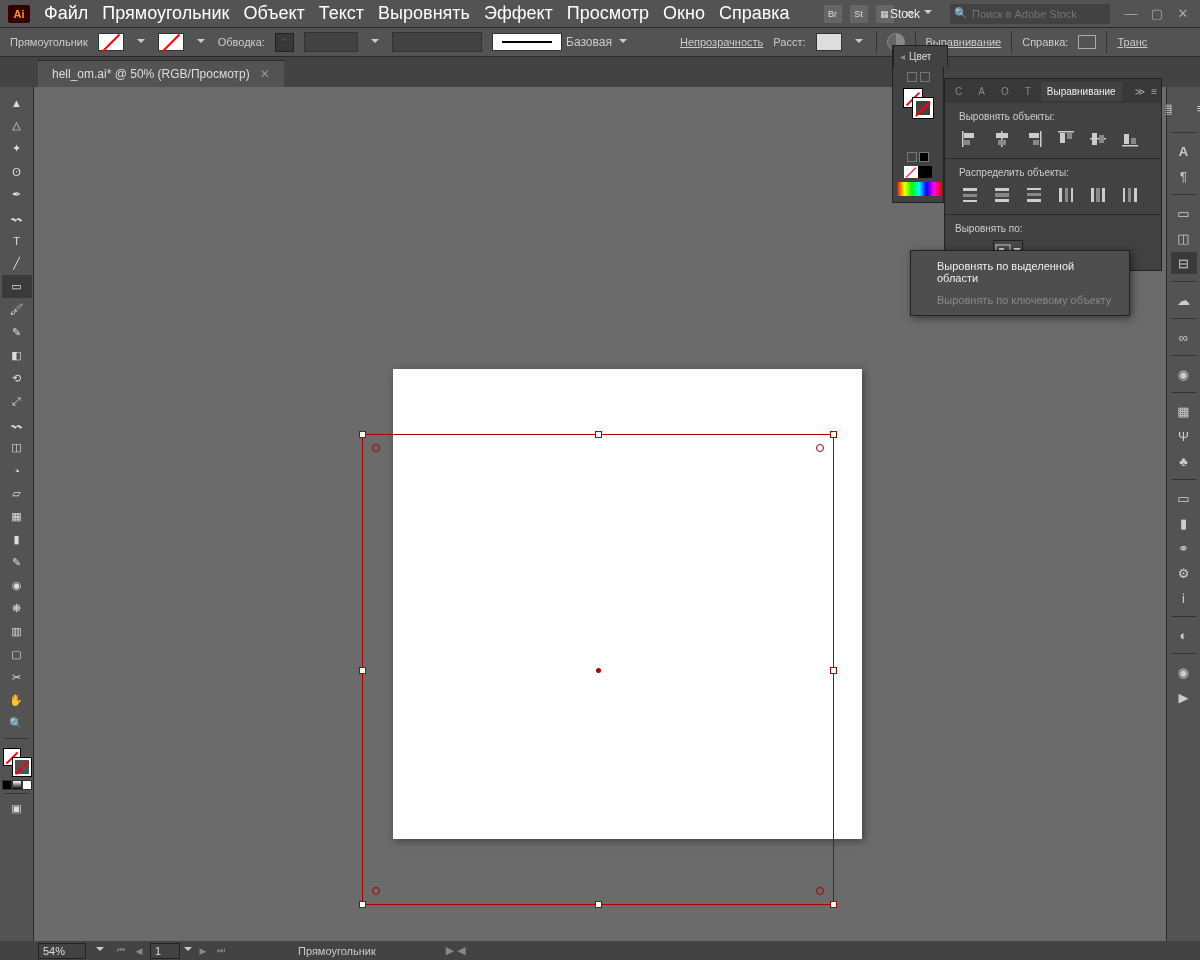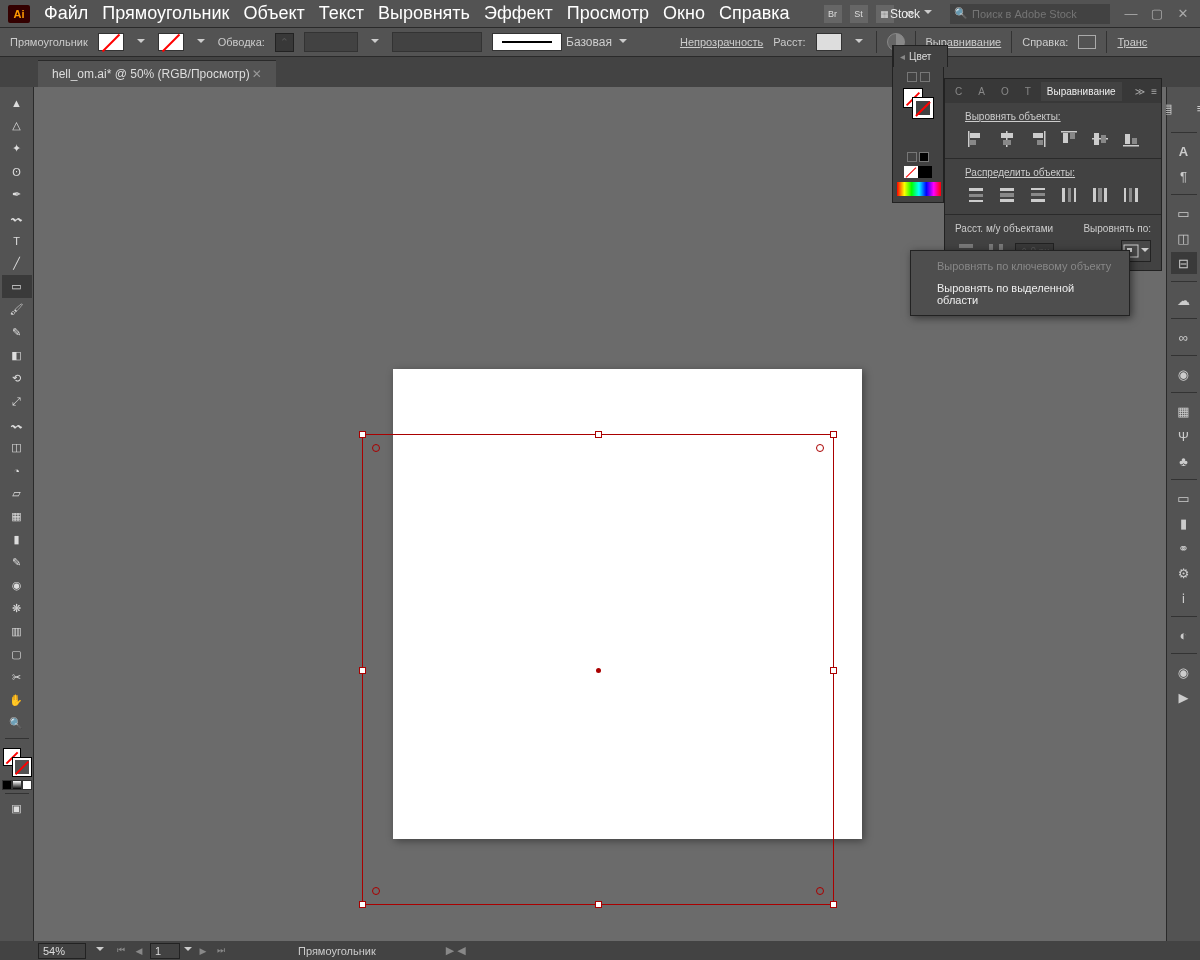--- a/index.html
+++ b/index.html
@@ -25,21 +25,21 @@
 .ctrl-swatch { width: 26px; height: 18px; background: white; border: 1px solid #333; position: relative; }
 .ctrl-swatch.nofill::after { content:""; position:absolute; left:0; right:0; top:50%; border-top:2px solid red; transform: rotate(-45deg); }
 .ctrl-dd { width: 14px; height: 18px; display: flex; align-items: center; justify-content: center; color: #ccc; }
 .ctrl-input { background: #424242; border: 1px solid #333; height: 20px; width: 60px; color: #ddd; padding: 0 4px; }
 .ctrl-sep { width: 1px; height: 22px; background: #333; }
 .stroke-preview { width:70px; height:18px; background:white; border:1px solid #333; display:flex; align-items:center; justify-content:center; }
 .stroke-line { width: 50px; height: 2px; background: #000; }
 
 
 .tabbar { height: 30px; background: #434343; display: flex; align-items: flex-end; padding-left: 38px; }
-.doc-tab { background: #535353; padding: 6px 14px; display: flex; align-items: center; gap: 2px; color: #ddd; font-size: 12px; border-top: 1px solid #2a2a2a; }
+.doc-tab { background: #535353; padding: 6px 14px; display: flex; align-items: center; gap: 10px; color: #ddd; font-size: 12px; border-top: 1px solid #2a2a2a; }
 .tab-close { color: #999; font-size: 12px; }
 
 
 .main { position: absolute; top: 87px; bottom: 19px; left: 0; right: 0; display: flex; }
 
 
 .toolbox { width: 34px; background: #535353; border-right: 1px solid #2a2a2a; display: flex; flex-direction: column; align-items: center; padding-top: 4px; gap: 0; }
 .tool { width: 30px; height: 23px; display: flex; align-items: center; justify-content: center; color: #ddd; cursor: default; }
 .tool.active { background: #3a3a3a; }
 .tool-sep { width: 24px; height: 1px; background: #333; margin: 3px 0; }
@@ -81,21 +81,21 @@
 .cp-mini { display:flex; justify-content:center; gap:2px; margin-top: 34px; }
 .cp-mini div{ width:11px; height:11px; border:1px solid #111;}
 .cp-spectrum { width: 44px; height: 14px; margin: 4px auto 0; background: linear-gradient(to right, #f00, #ff0, #0f0, #0ff, #00f, #f0f, #f00); }
 
 
 .align-panel { position: absolute; top: 78px; right: 38px; width: 218px; background: #424242; border: 1px solid #222; font-size: 10px; color: #ccc; }
 .panel-tabs { height: 24px; background: #383838; display: flex; align-items: center; padding: 0 4px; gap: 4px; }
 .panel-tab { padding: 4px 6px; font-size: 10px; color: #888; }
 .panel-tab.active { color: #eee; background: #424242; }
 .panel-tabs .flyout { margin-left: auto; color: #aaa; display:flex; gap:6px; }
-.panel-section { padding: 8px 20px; text-decoration: underline; }
+.panel-section { padding: 8px 14px; }
 .panel-section-title { font-size: 10px; color: #ccc; margin-bottom: 6px; }
 .icon-row { display: flex; gap: 10px; }
 .align-icon { width: 22px; height: 22px; display: flex; align-items: center; justify-content: center; }
 .align-icon svg { width: 18px; height: 18px; }
 .panel-divider { height: 1px; background: #2a2a2a; margin: 0; }
 .panel-bottom { display: flex; align-items: center; padding: 8px 10px; gap: 10px; }
 .panel-bottom .lbl { font-size: 10px; }
 .num-field { display:flex; align-items:center; gap:2px; background:#383838; border:1px solid #222; padding:2px 4px; color:#555; }
 .align-to-btn { margin-left:auto; width:30px; height:22px; border:1px solid #222; display:flex; align-items:center; justify-content:center; background:#484848; }
 
@@ -434,57 +434,36 @@
           <svg viewBox="0 0 18 18">
             <rect x="2" y="2" width="2" height="14" fill="#ccc"></rect>
             <rect x="7" y="2" width="3" height="14" fill="#888"></rect>
             <rect x="13" y="2" width="3" height="14" fill="#ccc"></rect>
           </svg>
         </div>
     </div>
   </div>
   <div class="panel-divider"></div>
   <div class="panel-bottom">
-    <div style="flex:1">
-      <div class="lbl">Расст. м/у объектами</div>
-      <div style="display:flex;gap:8px;align-items:center;margin-top:6px;">
-        <div class="align-icon" style="opacity:.4">
-            <svg viewBox="0 0 18 18">
-              <rect x="2" y="2" width="14" height="4" fill="#ccc"></rect>
-              <rect x="2" y="12" width="14" height="4" fill="#ccc"></rect>
-            </svg>
-          </div>
-        <div class="align-icon" style="opacity:.4">
-            <svg viewBox="0 0 18 18">
-              <rect x="2" y="2" width="4" height="14" fill="#ccc"></rect>
-              <rect x="12" y="2" width="4" height="14" fill="#ccc"></rect>
-            </svg>
-          </div>
-        <div class="num-field">
-            <span>⌃</span>
-            <span>0 px</span>
-          </div>
-      </div>
-    </div>
     <div>
       <div class="lbl" style="text-align:right">Выровнять по:</div>
       <div class="align-to-btn" style="margin-top:6px;">
         <svg width="16" height="14" viewBox="0 0 16 14">
             <rect x="1" y="1" width="14" height="12" fill="none" stroke="#ccc"></rect>
             <rect x="4" y="4" width="5" height="4" fill="#ccc"></rect>
           </svg>
         <span class="chevron" style="margin-left:2px;"></span>
       </div>
     </div>
   </div>
 </div>
 
 <div class="flyout-menu">
+  <div class="flyout-item">Выровнять по выделенной области</div>
   <div class="flyout-item disabled">Выровнять по ключевому объекту</div>
-  <div class="flyout-item">Выровнять по выделенной области</div>
 </div>
 
 <div class="statusbar">
   <div class="zoom-field">
       <span>54%</span>
     </div>
   <span class="chevron"></span>
   <div class="nav-controls">
     <div class="nav-btn">⏮</div>
     <div class="nav-btn">◀</div>

